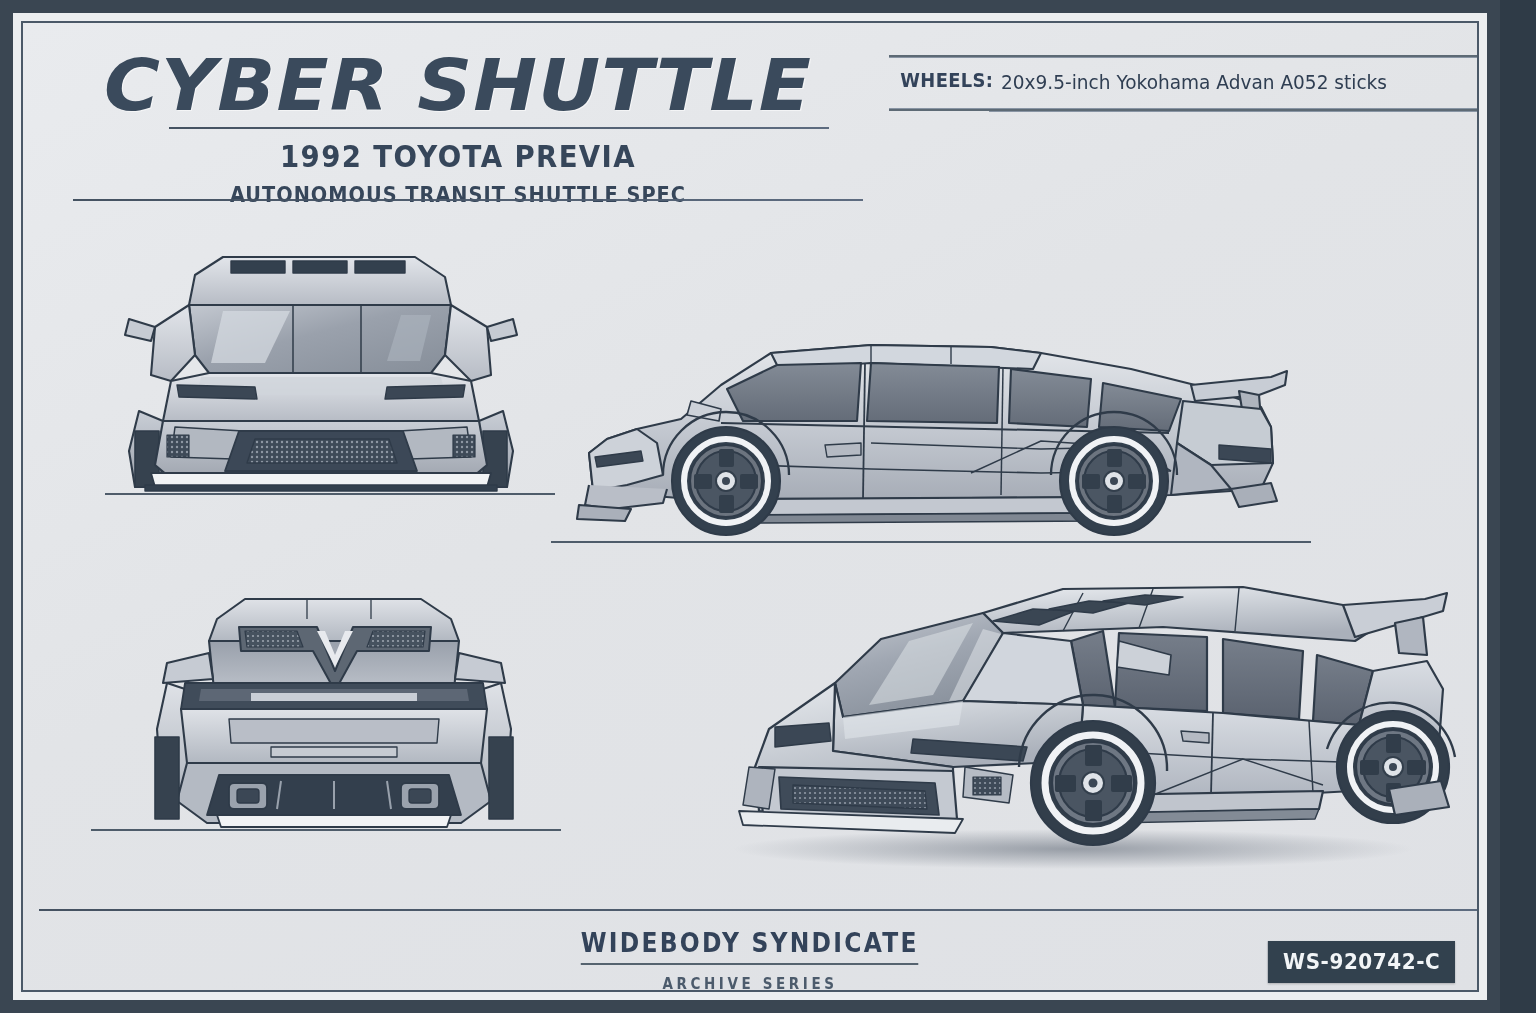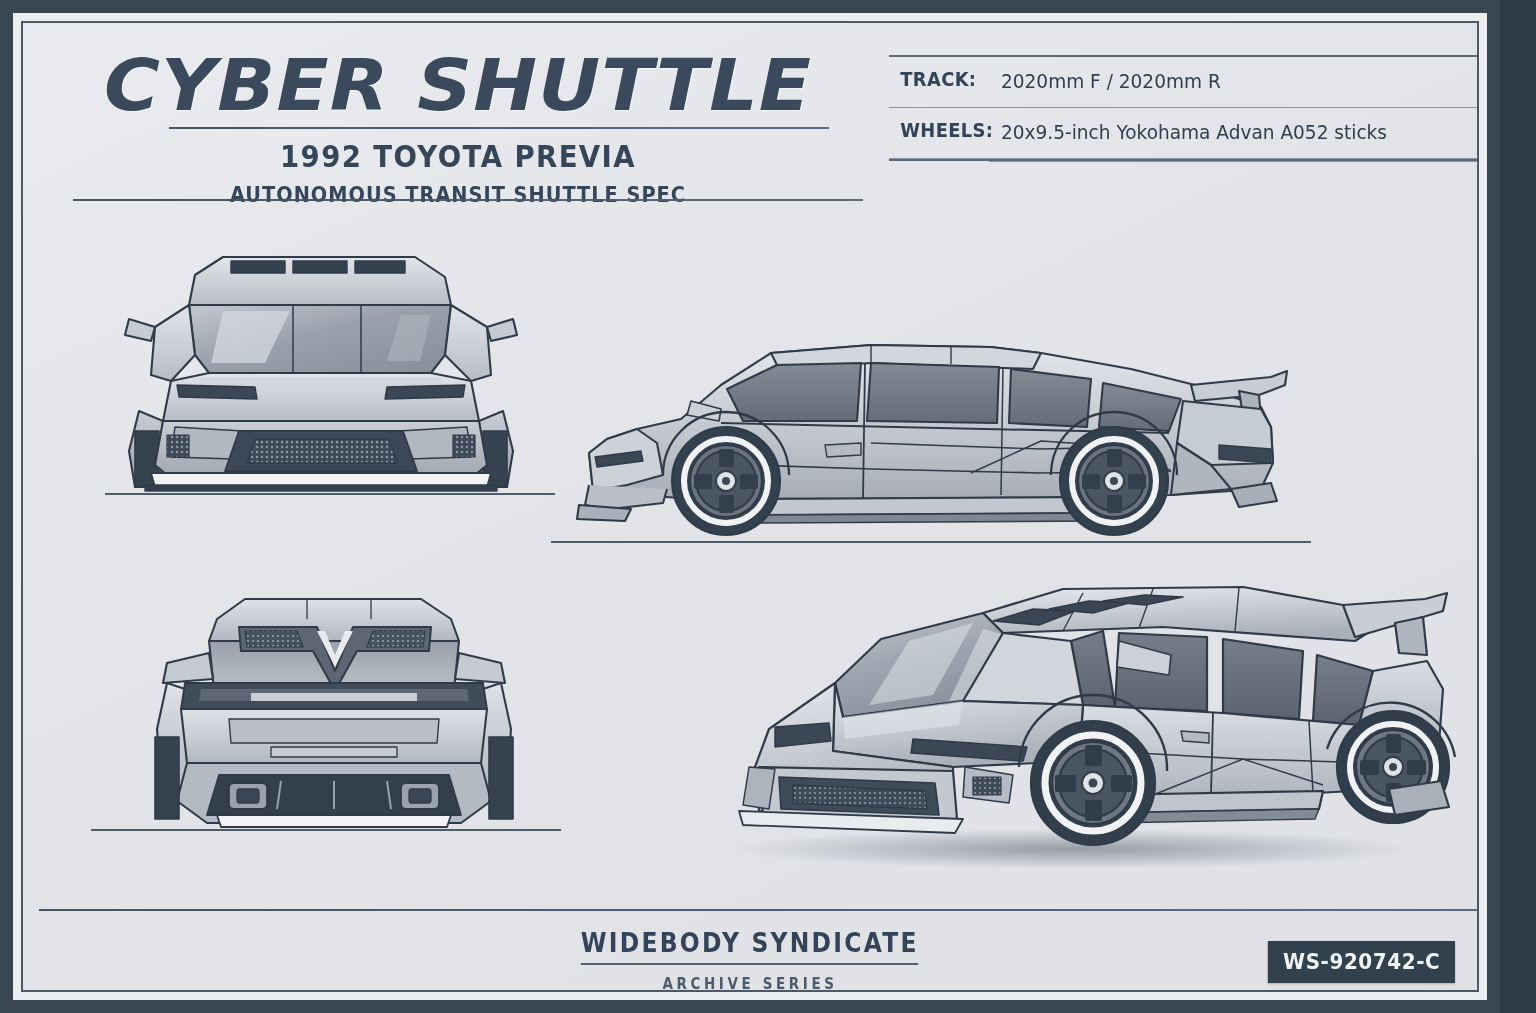--- a/index.html
+++ b/index.html
@@ -166,26 +166,20 @@
       <div class="main-title">CYBER SHUTTLE</div>
       <div class="rule title-underline"></div>
       <div class="sub-title">1992 TOYOTA PREVIA</div>
       <div class="sub-title2">AUTONOMOUS TRANSIT SHUTTLE SPEC</div>
       <div class="rule title-rule"></div>
     </div>
 
     <div class="spec">
       <div class="row-rule dark"></div>
 
-      <div class="spec-row">
-        <div class="spec-label">TRACK:</div>
-        <div class="spec-value">
-          <span class="ln">2020mm F  /  2020mm R</span>
-        </div>
-      </div>
       <div class="row-rule"></div>
 
       <div class="spec-row">
         <div class="spec-label">WHEELS:</div>
         <div class="spec-value">
           <span class="ln">20x9.5-inch Yokohama Advan A052 sticks</span>
         </div>
       </div>
       <div class="row-rule"></div>
 

